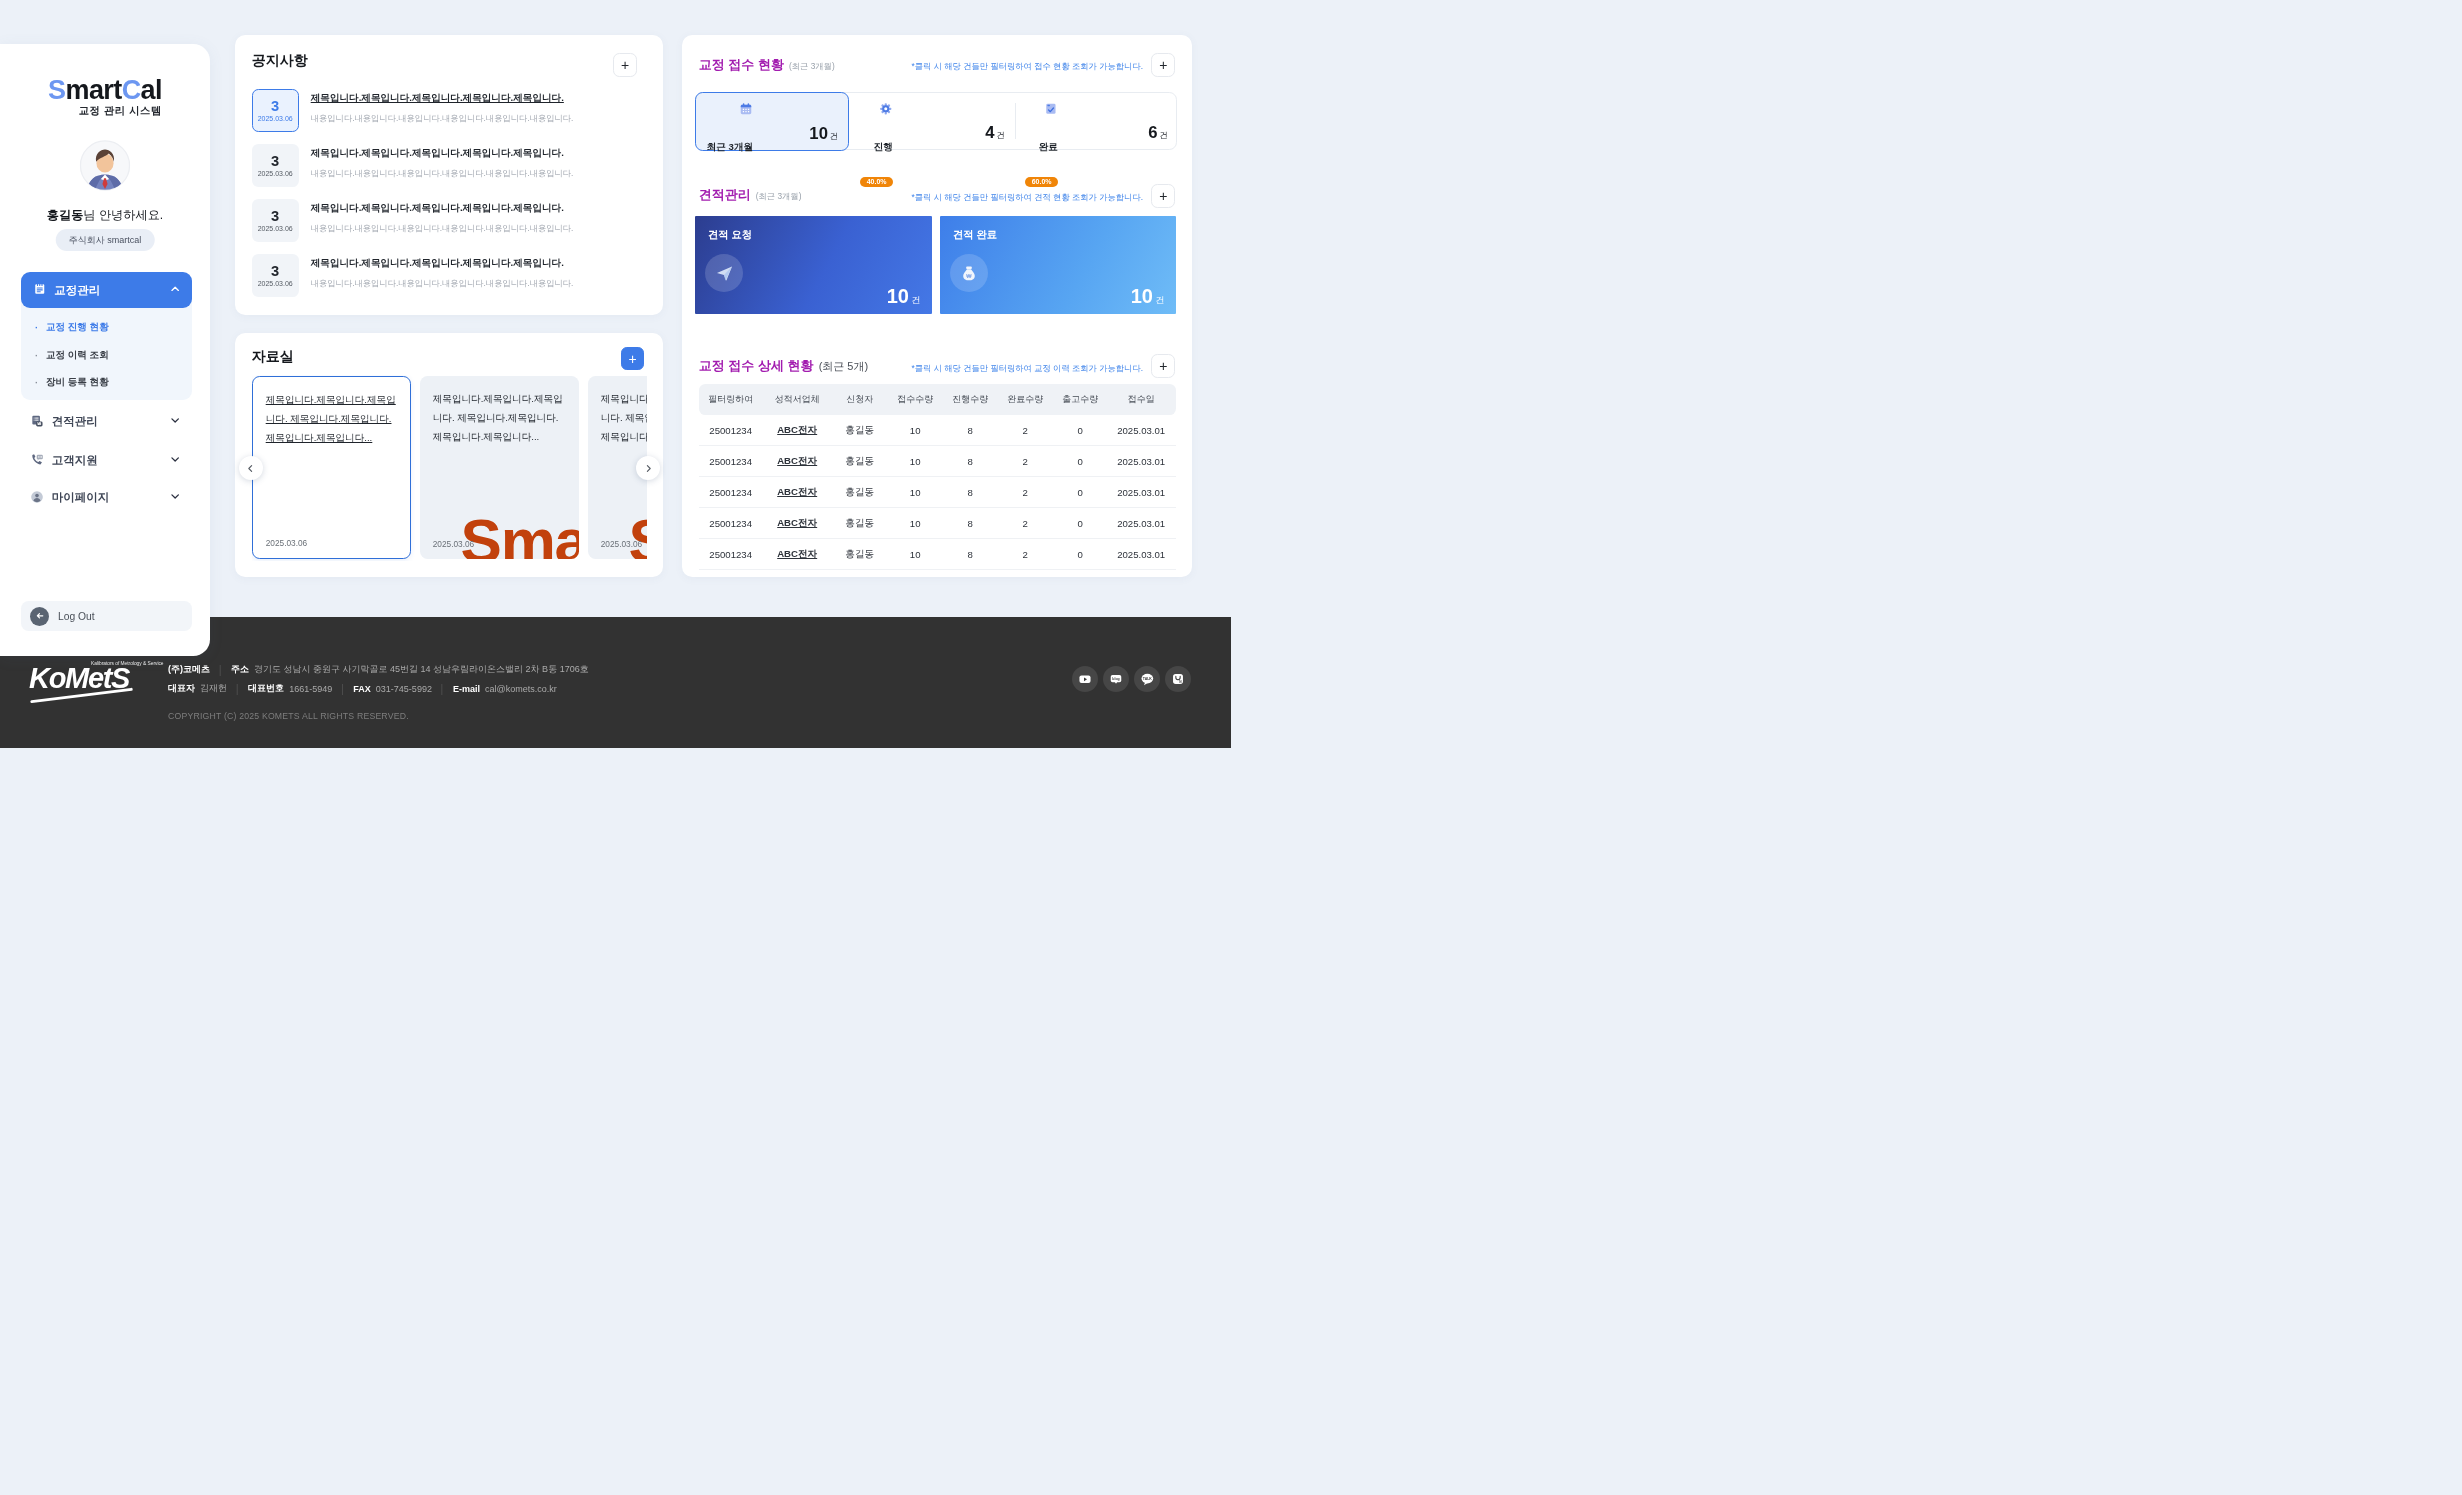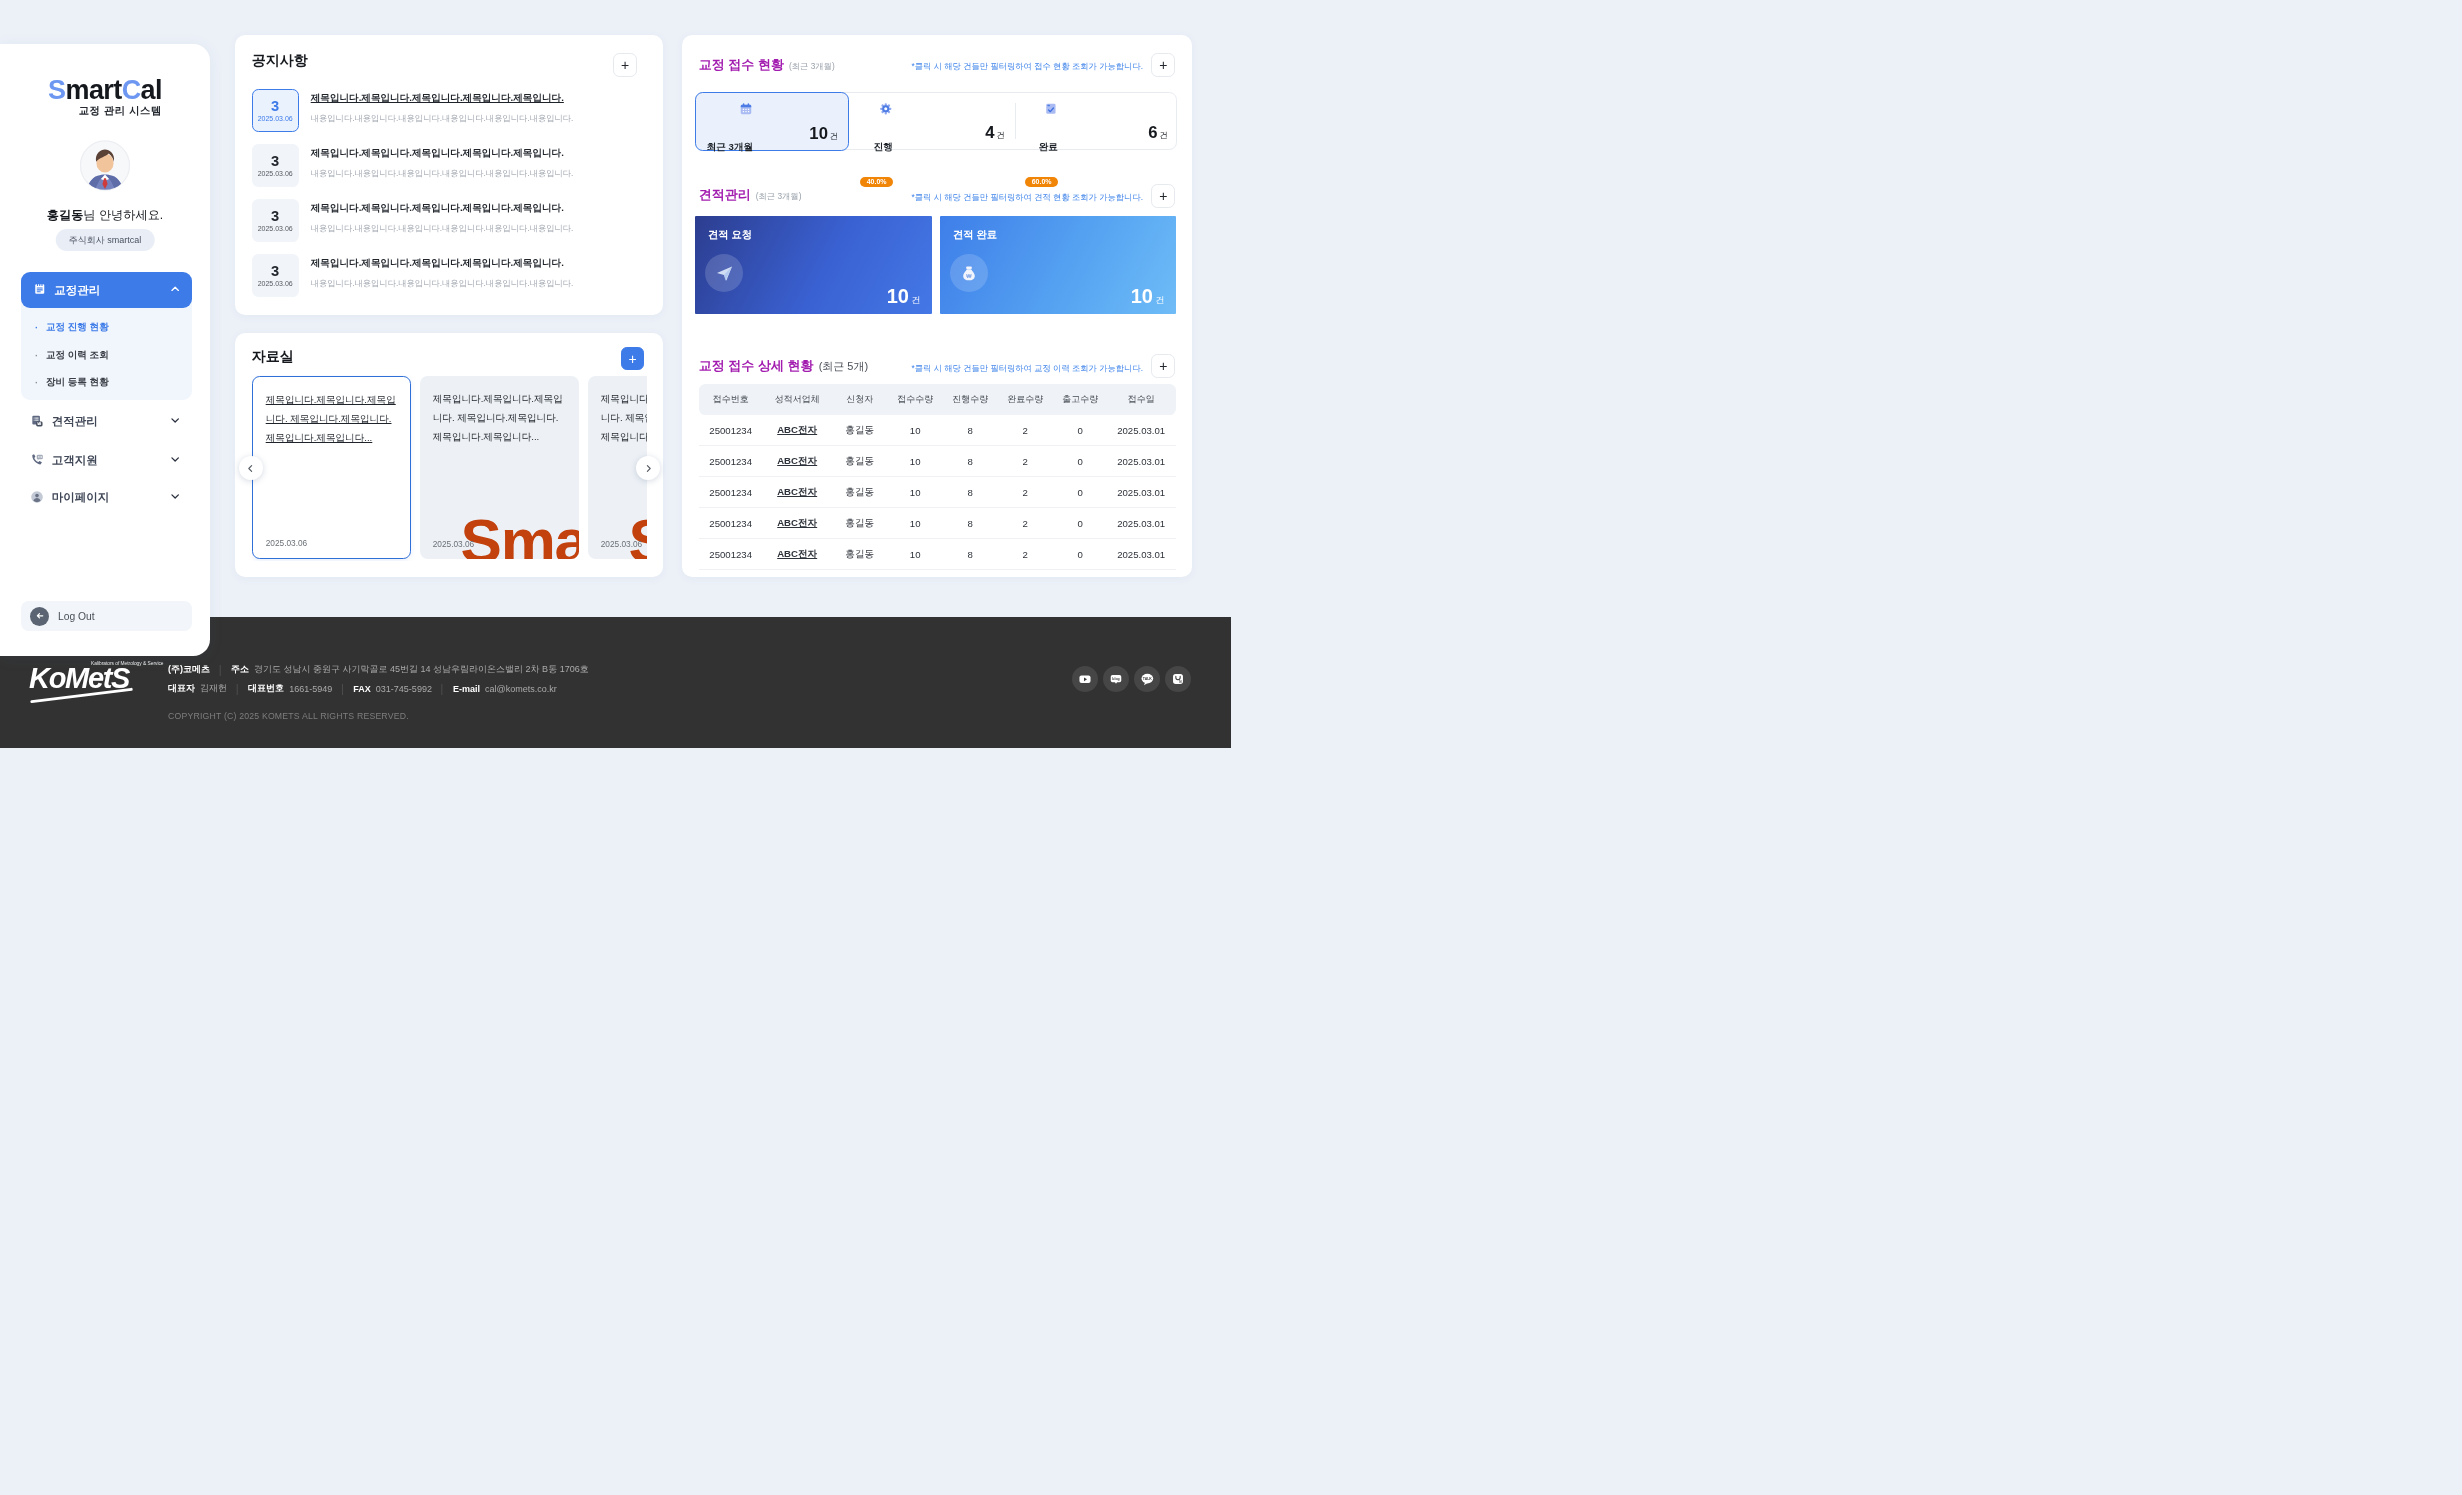--- a/index.html
+++ b/index.html
@@ -549,21 +549,21 @@
   </div>
 
   <div class="sec-head" style="top:322px;">
     <span class="sec-title">교정 접수 상세 현황</span>
     <span class="sec-period big">(최근 5개)</span>
   </div>
   <div class="sec-note" style="top:328px;">*클릭 시 해당 건들만 필터링하여 교정 이력 조회가 가능합니다.</div>
   <div class="plus-btn sec-plus" style="top:319px;">+</div>
 
   <div class="tbl-head tbl-grid">
-    <div>접수번호</div>
+    <div>필터링하여</div>
     <div>성적서업체</div>
     <div>신청자</div>
     <div>접수수량</div>
     <div>진행수량</div>
     <div>완료수량</div>
     <div>출고수량</div>
     <div>접수일</div>
   </div>
 
   <div class="tbl-rows">

